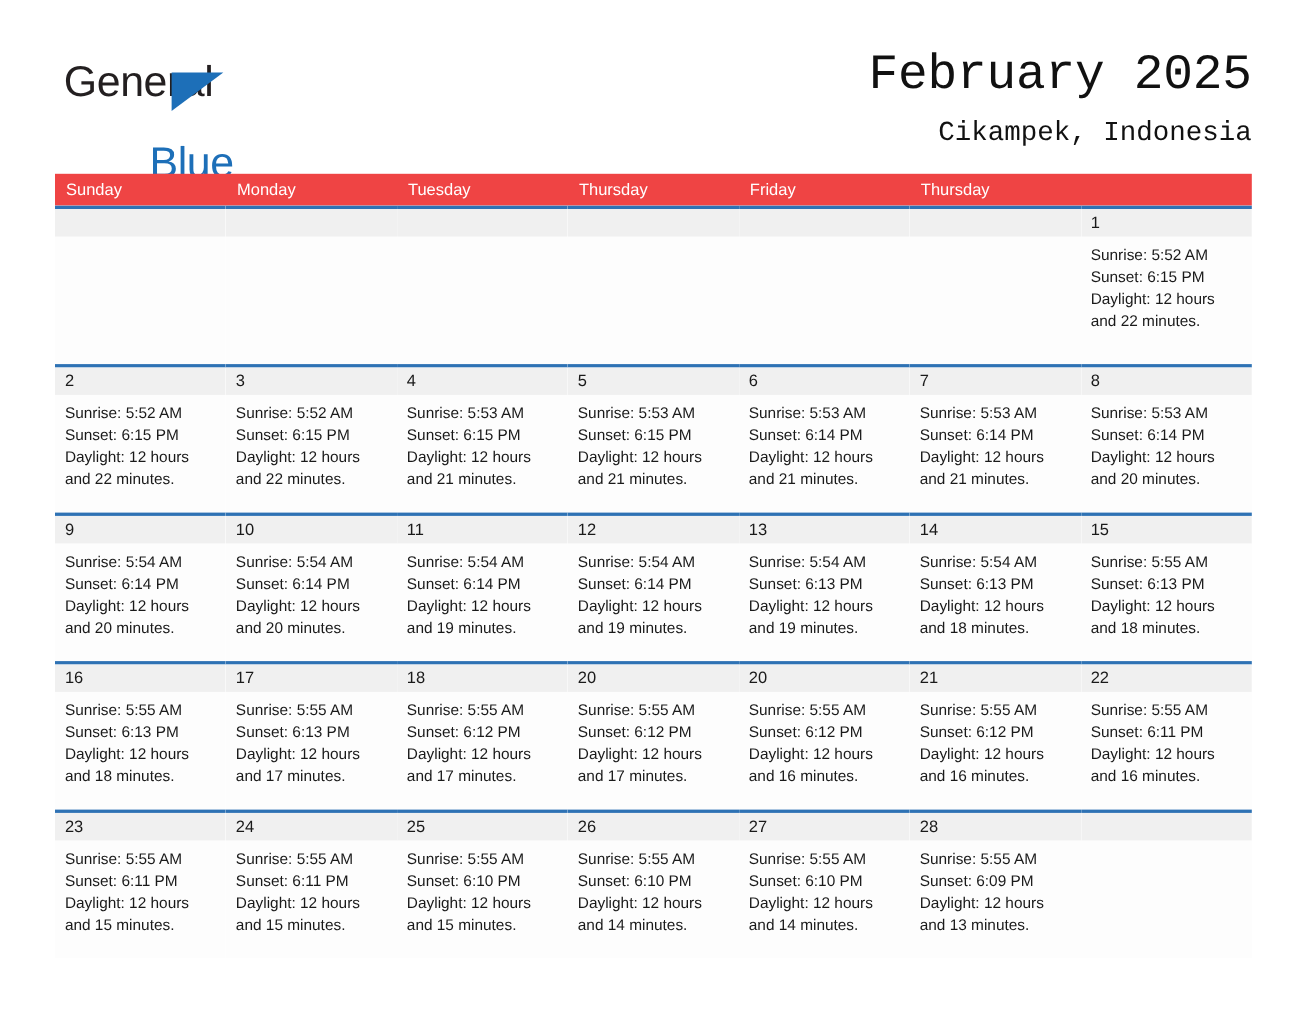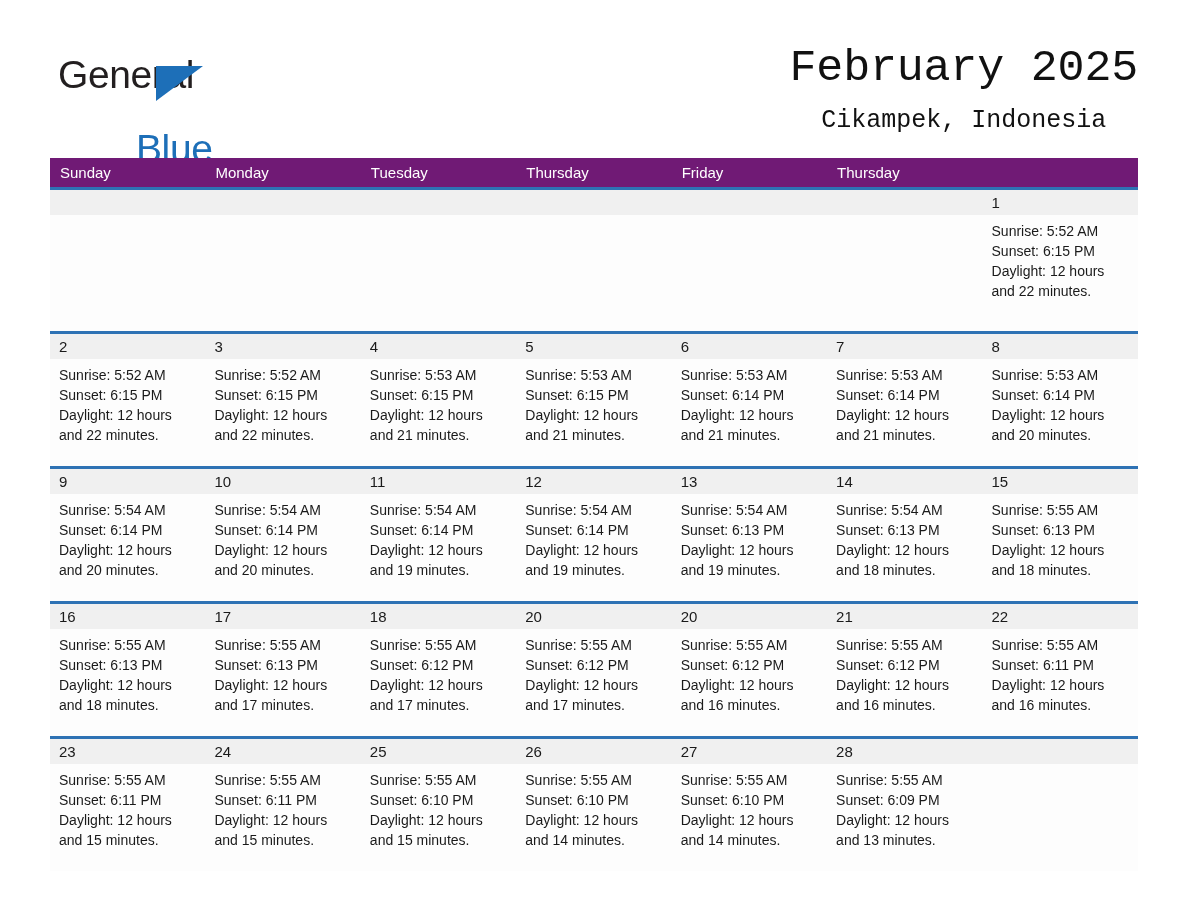--- a/index.html
+++ b/index.html
@@ -82,33 +82,32 @@
     letter-spacing: -0.2px;
     white-space: nowrap;
   }
   .cal-subtitle {
     font-size: 25px;
     line-height: 34px;
     margin-top: 8px;
     font-weight: normal;
     color: #111111;
     white-space: nowrap;
-    text-align: center;
   }
 
   
   .calendar {
     position: absolute;
     left: 50px;
     top: 158px;
     width: 1088px;
   }
   .weekdays {
     display: flex;
-    background: #701a75;
+    background: #ef4444;
     height: 29px;
   }
   .weekday {
     flex: 0 0 155.43px;
     width: 155.43px;
     box-sizing: border-box;
     color: #ffffff;
     font-size: 15px;
     line-height: 29px;
     padding-left: 10px;

